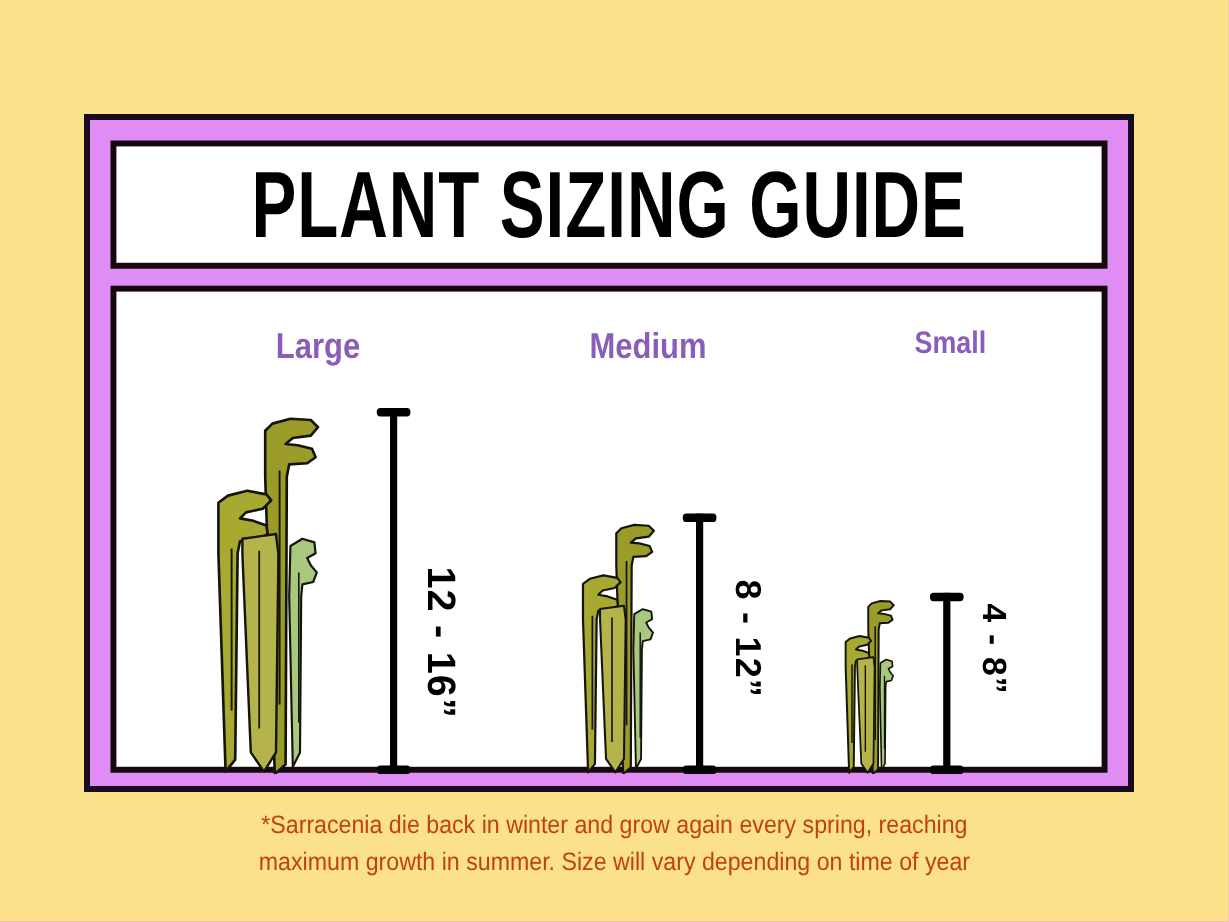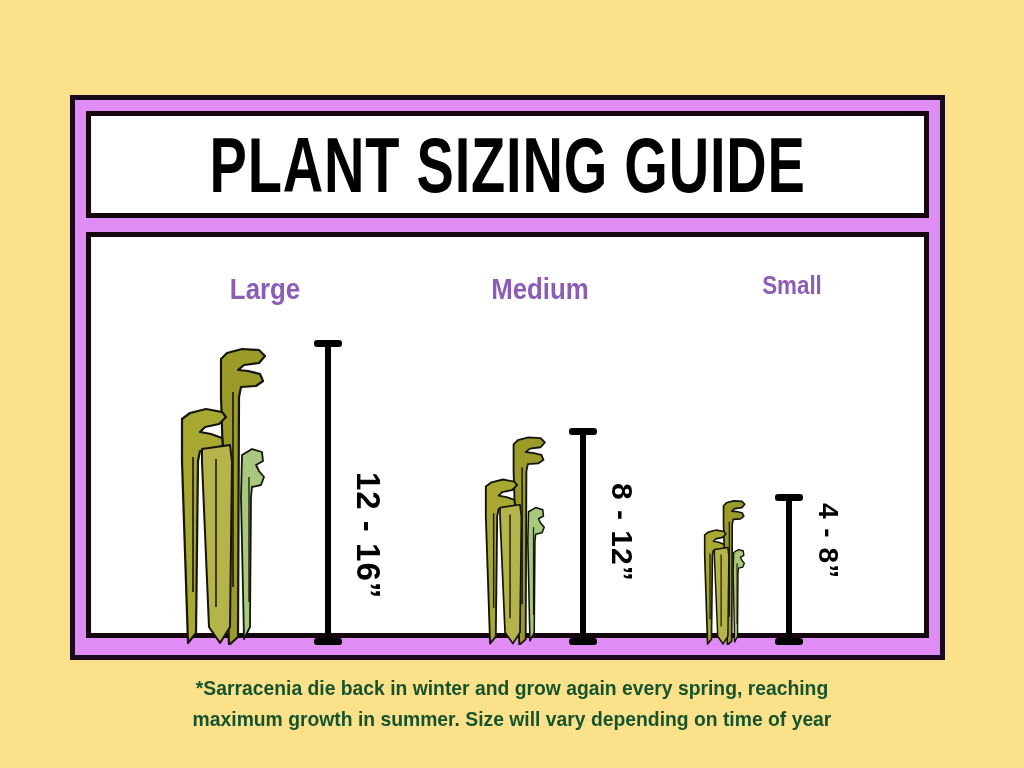--- a/index.html
+++ b/index.html
@@ -11,21 +11,21 @@
   }
 
   
   .poster{
     position:absolute;
     left:70px; top:95px;
     width:875px; height:565px;
     background:#e08cf5;
     border:5px solid #1a0a20;
     box-sizing:border-box;
-    padding:11px;
+    padding:17px;
   }
 
   
   .title-panel{
     height:107px;
     background:#ffffff;
     border:5px solid #15060f;
     box-sizing:border-box;
     display:flex;align-items:center;justify-content:center;
   }
@@ -102,24 +102,24 @@
     line-height:1;
   }
 
   
   .footnote{
     position:absolute;
     left:0;right:0;
     top:672px;
     text-align:center;
     font-family:"Liberation Sans Narrow","Liberation Sans",sans-serif;
-    font-weight:700;
+    font-weight:400;
     font-size:21px;
     line-height:31px;
-    color:#14532d;
+    color:#c2410c;
   }
   .footnote div{transform:scaleX(.92);}
 </style>
 </head>
 <body>
 
 <div class="poster">
 
   <div class="title-panel">
     <div class="title-text">PLANT SIZING GUIDE</div>

